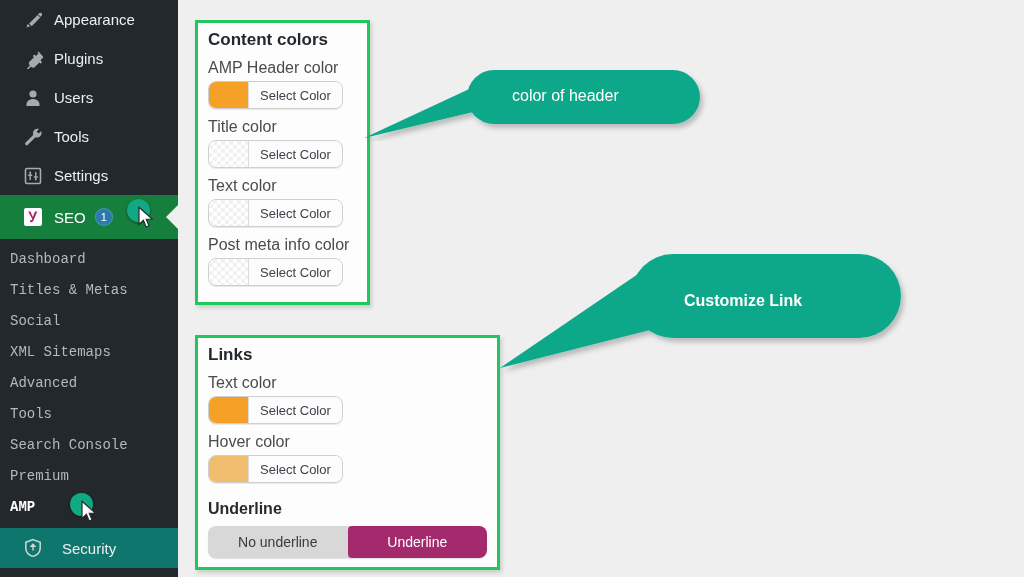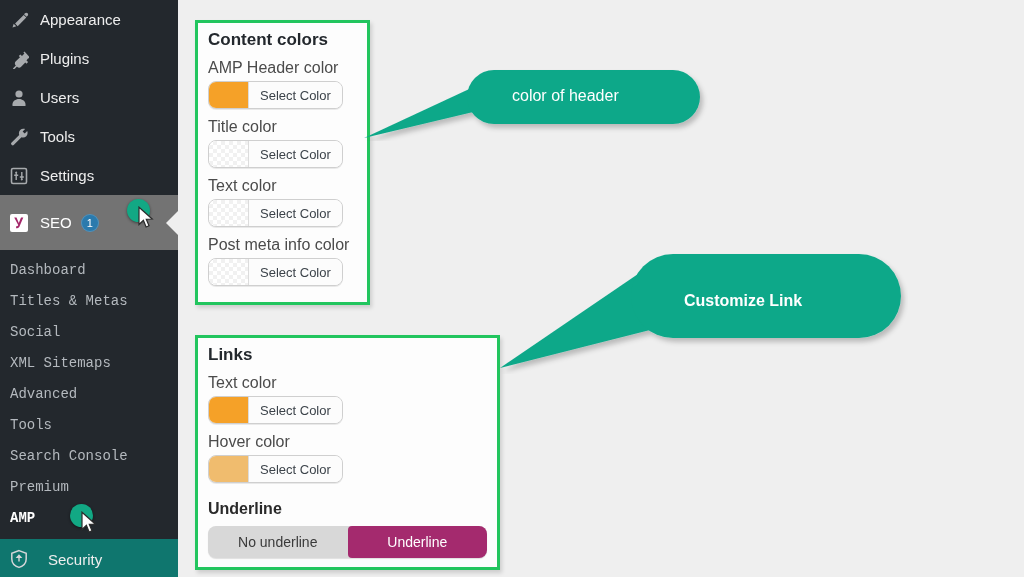--- a/index.html
+++ b/index.html
@@ -15,37 +15,37 @@
   #sidebar {
     position: absolute; left: 0; top: 0;
     width: 178px; height: 577px;
     background: #23282d;
   }
   .menu-top { padding-top: 0; }
   .menu-row {
     position: relative;
     display: flex; align-items: center;
     height: 39px;
-    padding-left: 6px;
+    padding-left: 20px;
     color: #eeeeee;
     font-size: 15px;
   }
   .menu-row .mi {
     width: 26px; height: 20px;
     display: flex; align-items: center; justify-content: center;
     margin-right: 8px;
     flex: 0 0 26px;
   }
   .menu-row .mi svg { display:block; }
   .menu-row .ml { white-space: nowrap; }
 
   .menu-row.active {
-    background: #737373;
+    background: #15803d;
     color: #ffffff;
-    height: 55px;
+    height: 44px;
   }
   .menu-row.sec {
     background: #0f766e;
     height: 40px;
     gap: 8px;
   }
   .badge {
     display: inline-flex; align-items: center; justify-content: center;
     min-width: 18px; height: 18px;
     border-radius: 9px;

